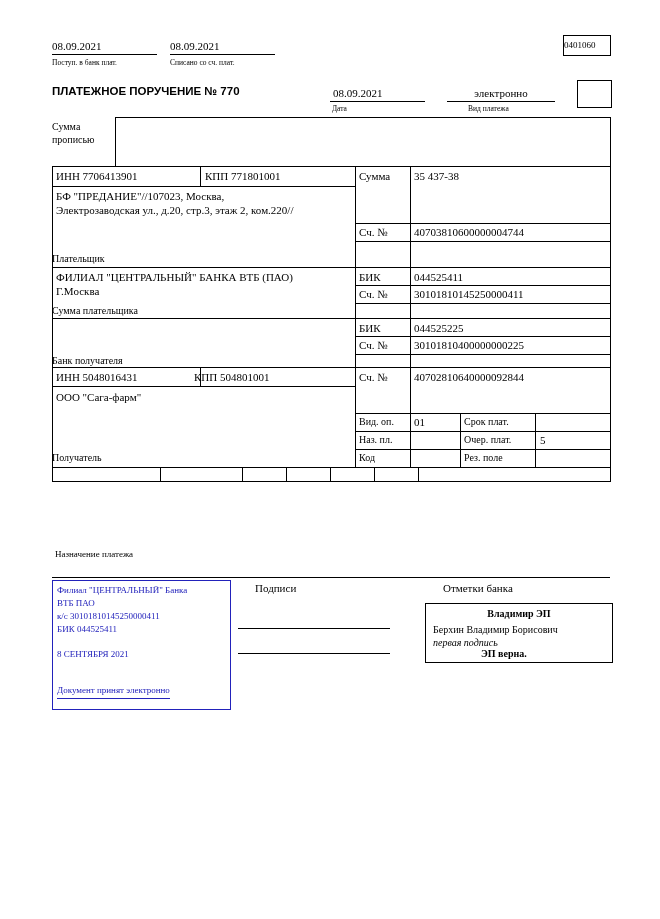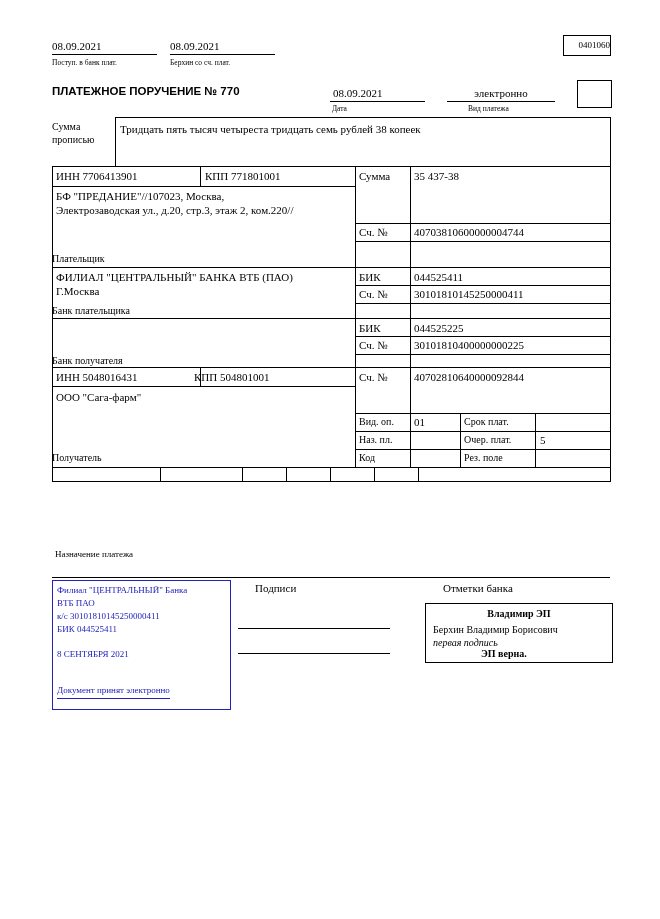--- a/index.html
+++ b/index.html
@@ -10,58 +10,57 @@
   .abs { position:absolute; white-space:pre-wrap; }
   .hline { position:absolute; height:1px; background:#000; }
   .vline { position:absolute; width:1px; background:#000; }
   .t11 { font-size:11px; line-height:14px; }
   .t10 { font-size:10px; line-height:12px; }
   .t9  { font-size:9px;  line-height:11px; }
   .t8  { font-size:7.5px; line-height:9px; }
   .bold { font-weight:bold; }
   .italic { font-style:italic; }
   .title { font-family:"Liberation Sans", sans-serif; font-weight:bold; font-size:11.5px; }
-  .box { position:absolute; border:1px solid #000; display:flex; align-items:center; justify-content:flex-end; }
+  .box { position:absolute; border:1px solid #000; display:flex; align-items:center; justify-content:flex-start; }
   .blue { color: var(--stamp-blue, #2222bb); }
   .bluebox { position:absolute; border:1px solid var(--stamp-blue, #2222bb); }
   .bluenote { border-bottom:1px solid var(--stamp-blue, #2222bb); padding-bottom:2px; }
   .ctr { text-align:center; }
 </style>
 </head>
 <body>
 
 <div class="page">
 
   <span class="abs t11" style="left:52px;top:39px">08.09.2021</span>
   <div class="hline" style="left:52px;top:54px;width:105px"></div>
   <span class="abs t8" style="left:52px;top:58px">Поступ. в банк плат.</span>
 
   <span class="abs t11" style="left:170px;top:39px">08.09.2021</span>
   <div class="hline" style="left:170px;top:54px;width:105px"></div>
-  <span class="abs t8" style="left:170px;top:58px">Берхин со сч. плат.</span>
+  <span class="abs t8" style="left:170px;top:58px">Списано со сч. плат.</span>
 
   <div class="box" style="left:563px;top:35px;width:46px;height:19px">
     <span class="t9">0401060</span>
   </div>
 
   <span class="abs title" style="left:52px;top:85px">ПЛАТЕЖНОЕ ПОРУЧЕНИЕ № 770</span>
 
   <span class="abs t11" style="left:333px;top:86px">08.09.2021</span>
   <div class="hline" style="left:330px;top:101px;width:95px"></div>
   <span class="abs t8" style="left:332px;top:104px">Дата</span>
 
   <span class="abs t11 ctr" style="left:447px;top:86px;width:108px">электронно</span>
   <div class="hline" style="left:447px;top:101px;width:108px"></div>
   <span class="abs t8" style="left:468px;top:104px">Вид платежа</span>
 
   <div class="box" style="left:577px;top:80px;width:33px;height:26px"></div>
 
   <span class="abs t10" style="left:52px;top:121px">Сумма</span>
   <span class="abs t10" style="left:52px;top:134px">прописью</span>
-  <span class="abs t11" style="left:120px;top:122px;width:480px">Тридцать пять тысяч четыреста тридцать семь рублей 38 копеек</span>
 
   <div class="hline" style="left:115px;top:117px;width:495px"></div>
   <div class="vline" style="left:115px;top:117px;height:49px"></div>
   <div class="vline" style="left:610px;top:117px;height:364px"></div>
 
   <div class="vline" style="left:52px;top:166px;height:315px"></div>
   <div class="hline" style="left:52px;top:166px;width:558px"></div>
   <div class="hline" style="left:52px;top:186px;width:303px"></div>
   <div class="hline" style="left:355px;top:223px;width:255px"></div>
   <div class="hline" style="left:355px;top:241px;width:255px"></div>
@@ -101,21 +100,21 @@
   <span class="abs t11" style="left:56px;top:189px;width:242px">БФ "ПРЕДАНИЕ"//107023, Москва, Электрозаводская ул., д.20, стр.3, этаж 2, ком.220//</span>
   <span class="abs t11" style="left:359px;top:225px">Сч. №</span>
   <span class="abs t11" style="left:414px;top:225px">40703810600000004744</span>
   <span class="abs t10" style="left:52px;top:253px">Плательщик</span>
 
   <span class="abs t11" style="left:56px;top:270px;width:272px">ФИЛИАЛ "ЦЕНТРАЛЬНЫЙ" БАНКА ВТБ (ПАО) Г.Москва</span>
   <span class="abs t11" style="left:359px;top:270px">БИК</span>
   <span class="abs t11" style="left:414px;top:270px">044525411</span>
   <span class="abs t11" style="left:359px;top:287px">Сч. №</span>
   <span class="abs t11" style="left:414px;top:287px">30101810145250000411</span>
-  <span class="abs t10" style="left:52px;top:305px">Банк плательщика</span>
+  <span class="abs t10" style="left:52px;top:305px">Сумма плательщика</span>
 
   <span class="abs t11" style="left:359px;top:321px">БИК</span>
   <span class="abs t11" style="left:414px;top:321px">044525225</span>
   <span class="abs t11" style="left:359px;top:338px">Сч. №</span>
   <span class="abs t11" style="left:414px;top:338px">30101810400000000225</span>
   <span class="abs t10" style="left:52px;top:355px">Банк получателя</span>
 
   <span class="abs t11" style="left:56px;top:370px">ИНН 5048016431</span>
   <span class="abs t11" style="left:194px;top:370px">КПП 504801001</span>
   <span class="abs t11" style="left:359px;top:370px">Сч. №</span>

